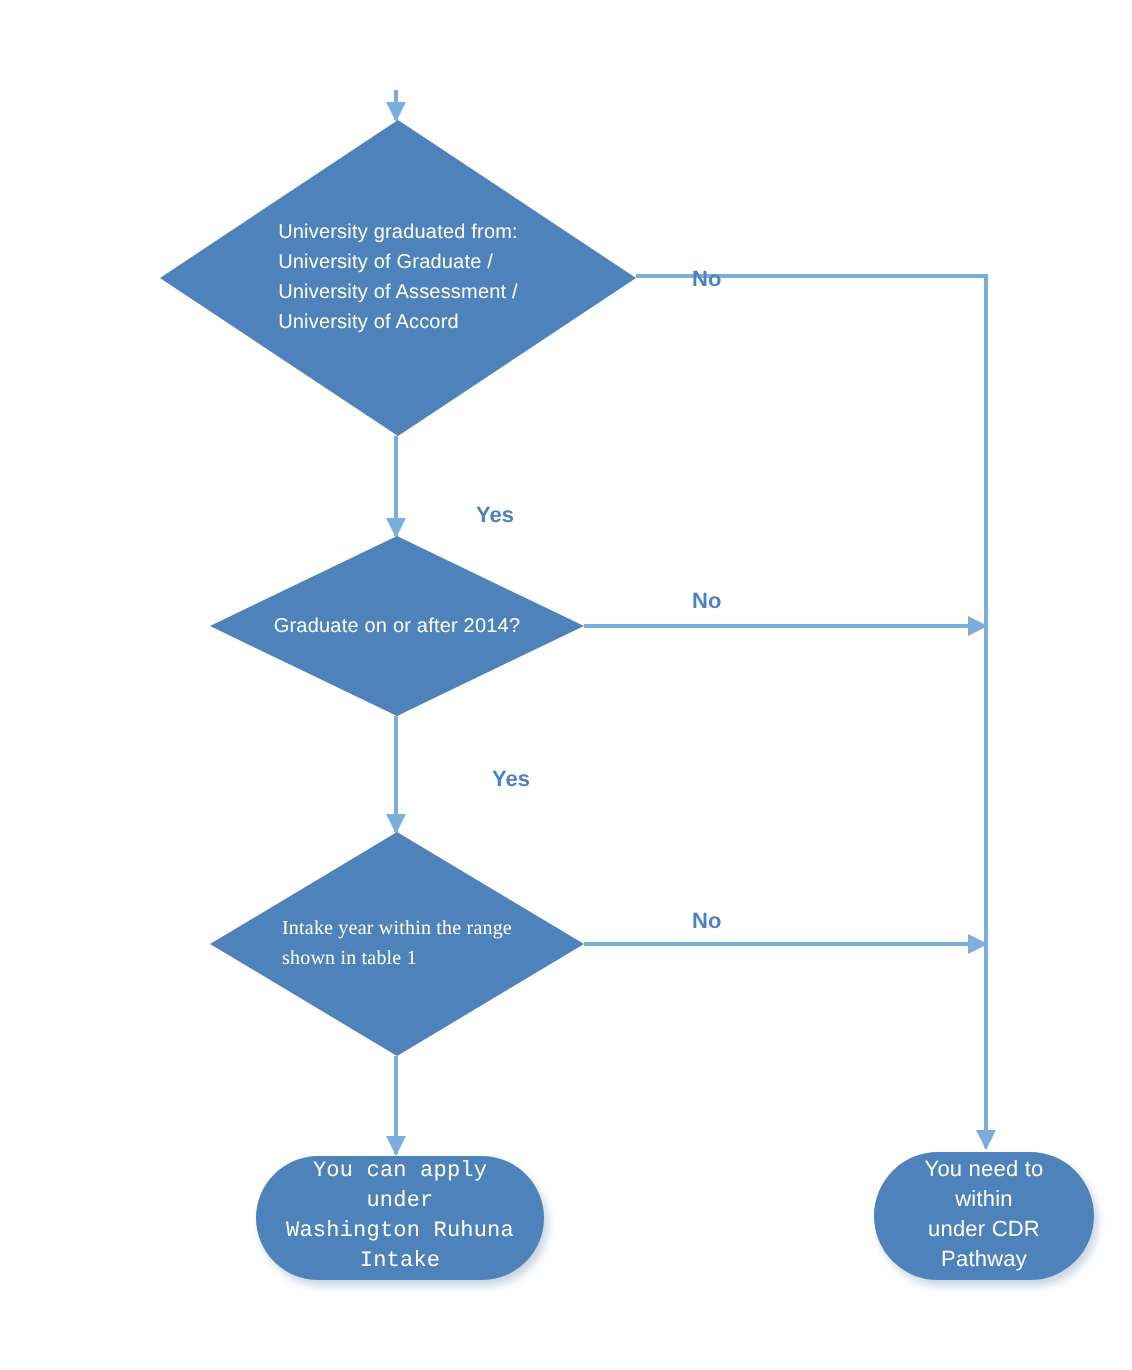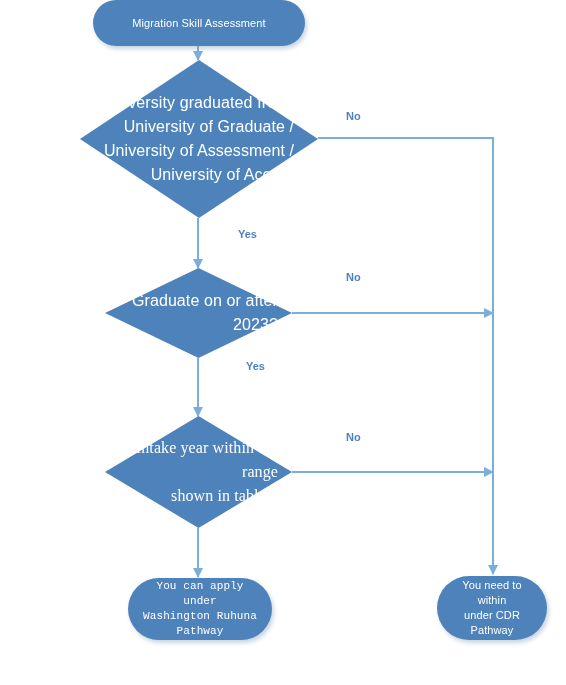--- a/index.html
+++ b/index.html
@@ -59,36 +59,37 @@
   }
   .decision .dtext {
     position: absolute;
     left: 0;
     top: 0;
     width: 100%;
     height: 100%;
     display: flex;
     align-items: center;
     justify-content: center;
-    text-align: right;
+    text-align: left;
     color: #ffffff;
-    font-size: 16px;
+    font-size: 10px;
     line-height: 1.5;
     padding: 0 14px;
     box-sizing: border-box;
     letter-spacing: 0.1px;
   }
 
   
   .edge-label {
     position: absolute;
     color: #4F81BD;
     font-size: 11px;
     font-weight: bold;
     white-space: nowrap;
+    margin-top: 24px;
   }
 </style>
 </head>
 <body>
 
 <div id="canvas">
 
   <svg id="edges" viewBox="0 0 566 685" xmlns="http://www.w3.org/2000/svg">
     <defs>
       <marker id="arrow" viewBox="0 0 10 10" refX="9" refY="5" markerWidth="5" markerHeight="5" orient="auto-start-reverse">
@@ -104,58 +105,55 @@
 
     <line x1="292" y1="313" x2="493" y2="313" stroke="#7CAEDC" stroke-width="2" marker-end="url(#arrow)"></line>
 
     <line x1="198" y1="358" x2="198" y2="416" stroke="#7CAEDC" stroke-width="2" marker-end="url(#arrow)"></line>
 
     <line x1="292" y1="472" x2="493" y2="472" stroke="#7CAEDC" stroke-width="2" marker-end="url(#arrow)"></line>
 
     <line x1="198" y1="528" x2="198" y2="577" stroke="#7CAEDC" stroke-width="2" marker-end="url(#arrow)"></line>
   </svg>
 
-  <div class="term" style="left:93px; top:0px; width:212px; height:46px;">
-    <span>Migration Skill Assessment</span>
-  </div>
 
   <div class="decision" style="left:80px; top:60px; width:238px; height:158px;">
     <div class="shape"></div>
     <div class="dtext">
       <span>
         <span>University graduated from:</span><br>
         <span>University of Graduate /</span><br>
         <span>University of Assessment /</span><br>
         <span>University of Accord</span>
       </span>
     </div>
   </div>
 
   <div class="decision" style="left:105px; top:268px; width:187px; height:90px;">
     <div class="shape"></div>
     <div class="dtext">
-      <span>Graduate on or after 2023?</span>
+      <span>Graduate on or after 2014?</span>
     </div>
   </div>
 
   <div class="decision" style="left:105px; top:416px; width:187px; height:112px;font-family:Liberation Serif, serif;">
     <div class="shape"></div>
     <div class="dtext">
       <span>
         <span>Intake year within the range</span><br>
         <span>shown in table 1</span>
       </span>
     </div>
   </div>
 
   <div class="term" style="left:128px; top:578px; width:144px; height:62px;font-family:Liberation Mono, monospace;">
     <span>
       <span>You can apply under</span><br>
       <span>Washington Ruhuna</span><br>
-      <span>Pathway</span>
+      <span>Intake</span>
     </span>
   </div>
 
   <div class="term" style="left:437px; top:576px; width:110px; height:64px;">
     <span>
       <span>You need to within</span><br>
       <span>under CDR Pathway</span>
     </span>
   </div>
 

